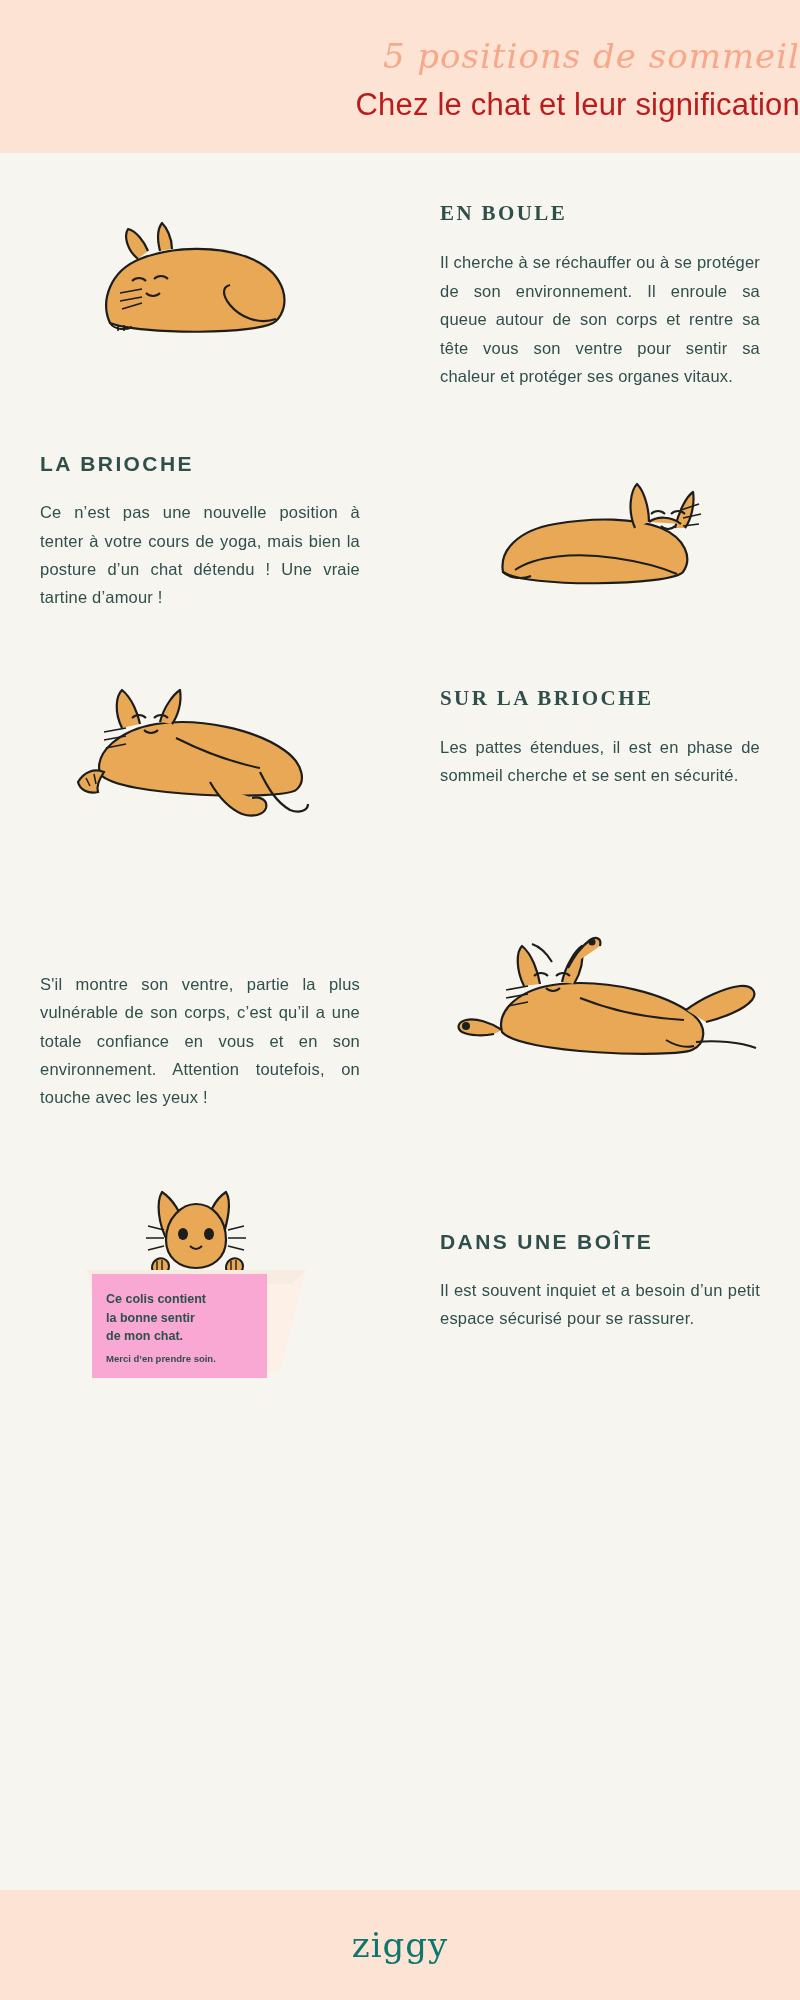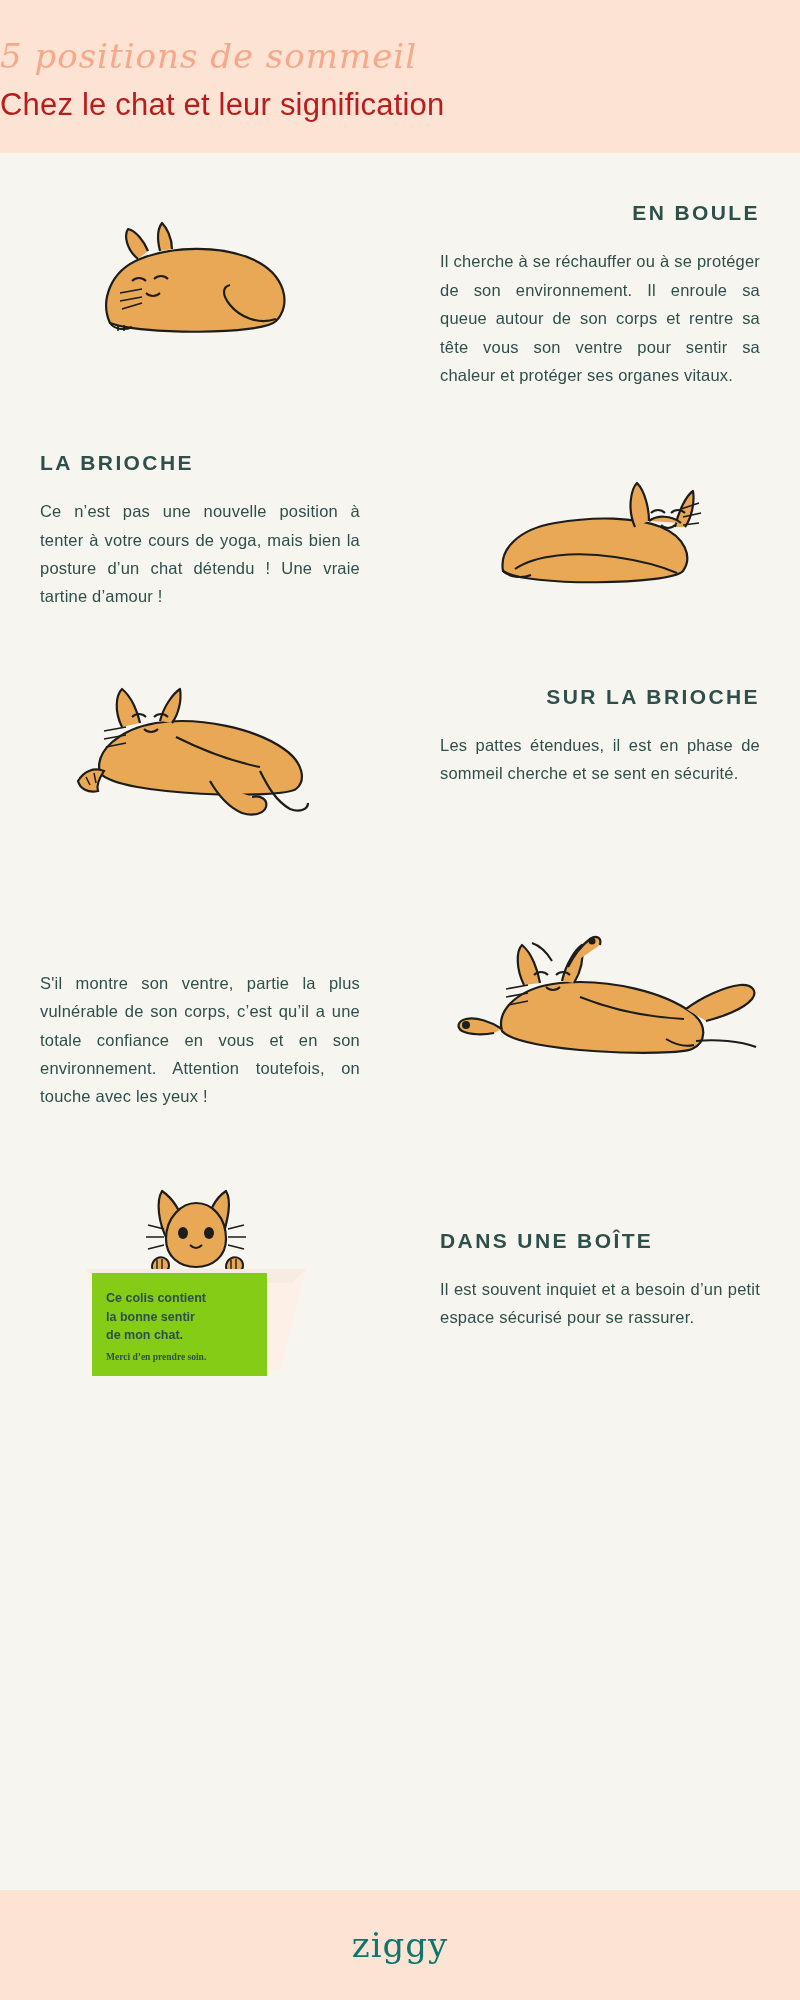--- a/index.html
+++ b/index.html
@@ -13,21 +13,21 @@
     width: 800px;
     min-height: 2000px;
     background: #f7f5f0;
     overflow: hidden;
   }
 
   
   .header {
     background: #fde3d4;
     padding: 38px 0 30px 0;
-    text-align: left;
+    text-align: right;
   }
   .header-script {
     font-family: "DejaVu Serif", serif;
     font-style: italic;
     font-size: 34px;
     color: #f6a98a;
     letter-spacing: 1px;
     line-height: 1.1;
     font-weight: 400;
   }
@@ -62,21 +62,21 @@
     justify-content: center;
   }
 
   .heading {
     font-size: 21px;
     font-weight: bold;
     letter-spacing: 2.4px;
     color: #2f4f4b;
     margin-bottom: 22px;
   }
-  .heading.right { text-align: right; }
+  .heading.right { text-align: left; font-family: Liberation Serif, serif; }
   .heading.left  { text-align: left; }
 
   .body-text {
     font-size: 16.5px;
     line-height: 1.72;
     color: #2f4f4b;
     text-align: justify;
     letter-spacing: 0.2px;
   }
 
@@ -90,35 +90,34 @@
   .box-art {
     width: 400px;
     position: relative;
     height: 250px;
   }
   .parcel-label {
     position: absolute;
     left: 92px;
     top: 128px;
     width: 175px;
-    background: #84cc16;
+    background: #f9a8d4;
     padding: 16px 14px 14px 14px;
   }
   .parcel-line {
     font-size: 12.5px;
     font-weight: bold;
     color: #2f4f4b;
     line-height: 1.5;
   }
   .parcel-small {
     margin-top: 7px;
     font-size: 9.5px;
     color: #2f4f4b;
     font-weight: bold;
-    font-family: Liberation Serif, serif;
   }
 
   
   .footer {
     position: absolute;
     left: 0; bottom: 0;
     width: 800px;
     height: 110px;
     background: #fde3d4;
     display: flex;

